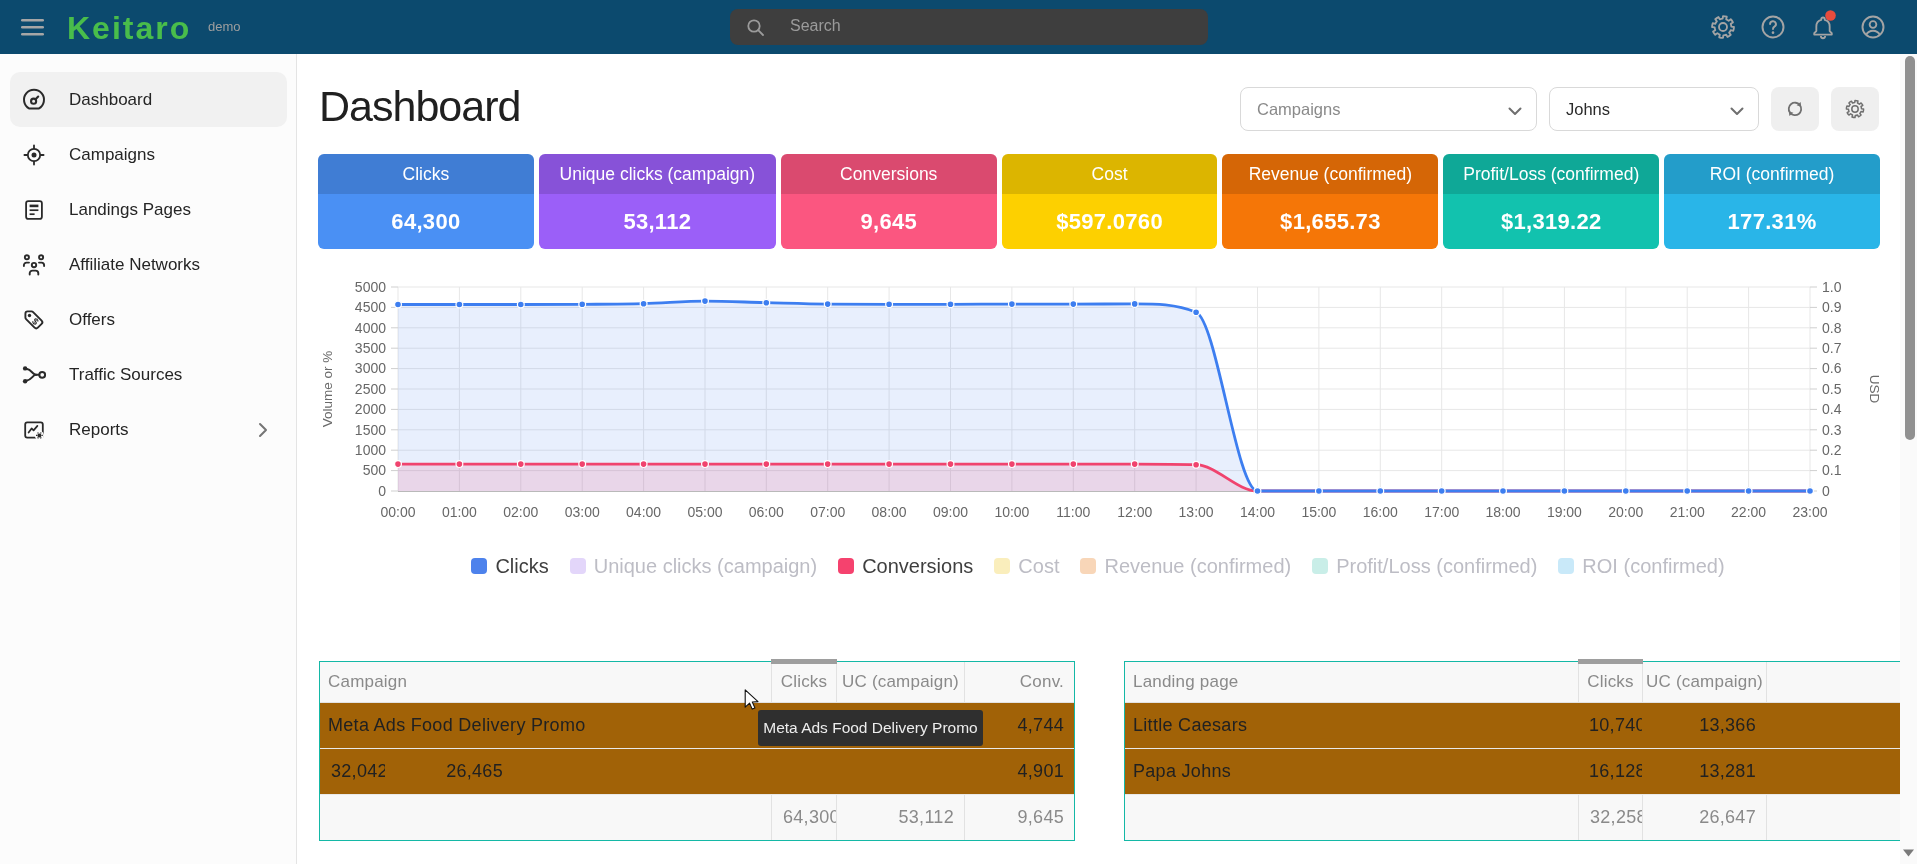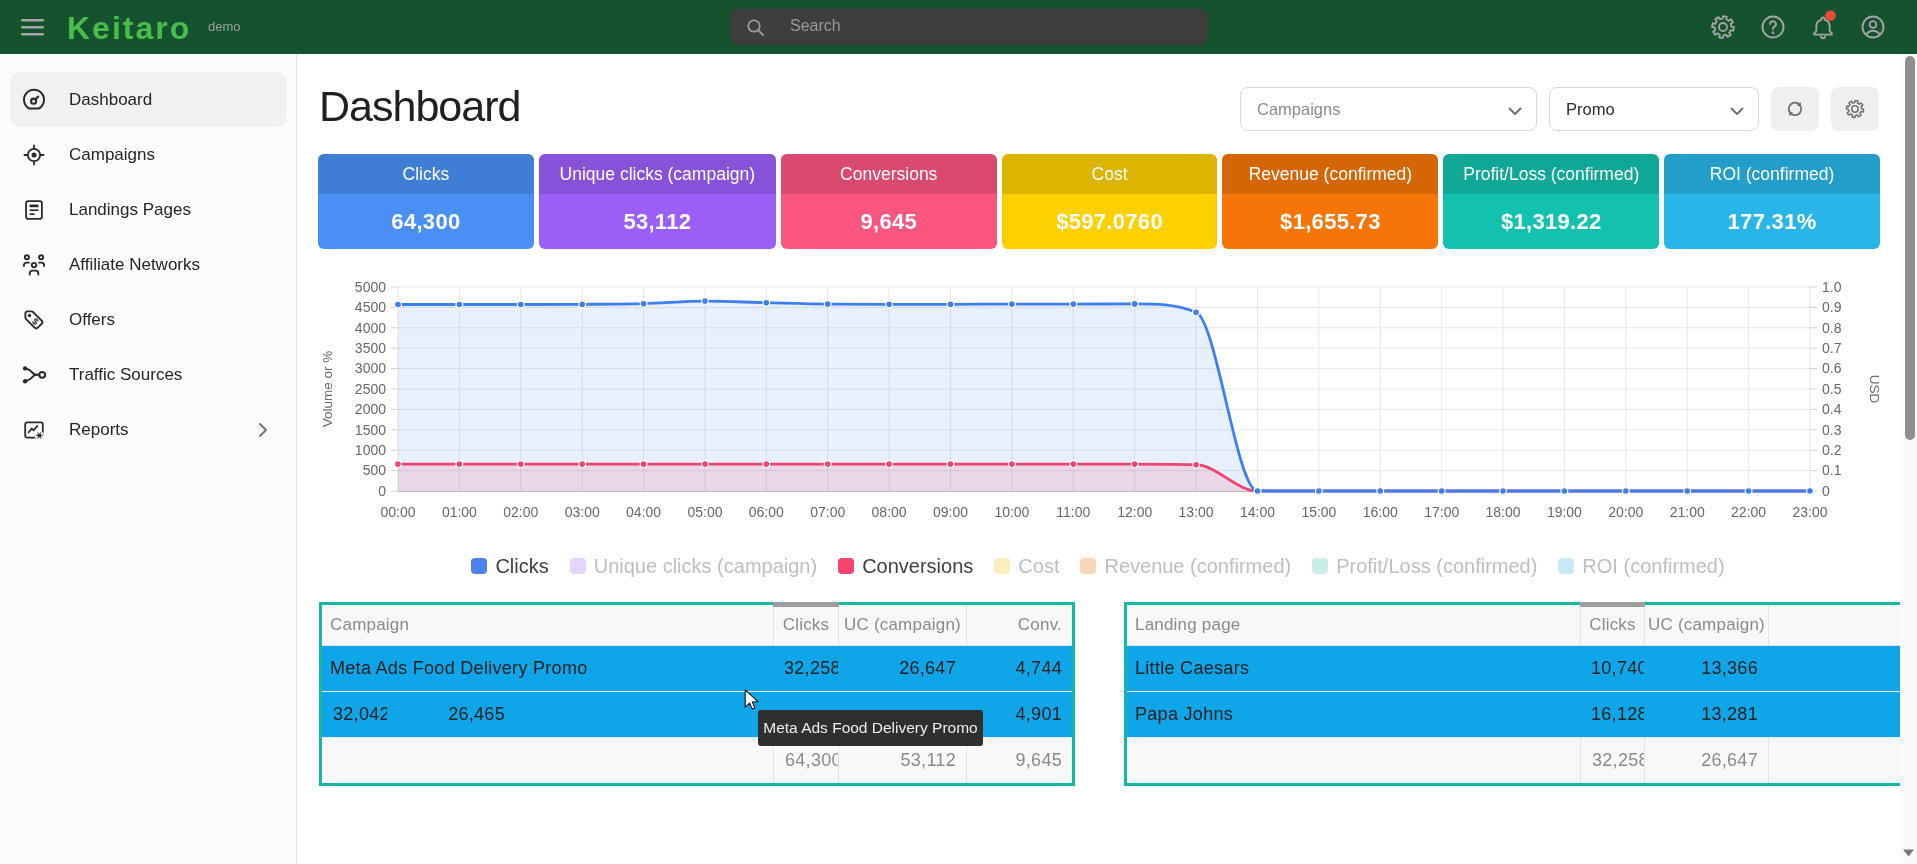--- a/index.html
+++ b/index.html
@@ -1,15 +1,15 @@
 <!DOCTYPE html>
 <html><head><meta charset="utf-8"><style>
 *{margin:0;padding:0;box-sizing:border-box}
 html,body{width:1917px;height:864px;overflow:hidden;background:#fff;font-family:"Liberation Sans",sans-serif}
-#topbar{position:absolute;left:0;top:0;width:1917px;height:54px;background:#14532d}
+#topbar{position:absolute;left:0;top:0;width:1917px;height:54px;background:#0c4a6e}
 #logo{position:absolute;left:67px;top:10px;font-size:32px;font-weight:bold;color:#49bd4b;letter-spacing:2px}
 #demo{position:absolute;left:208px;top:19px;font-size:13px;color:#9e9e9e}
 #search{position:absolute;left:730px;top:9px;width:478px;height:36px;background:#3e3e3e;border-radius:8px}
 #search span{position:absolute;left:60px;top:8px;font-size:16px;color:#9b9b9b}
 #sidebar{position:absolute;left:0;top:54px;width:297px;height:810px;background:#fcfcfc;border-right:1px solid #e4e4e4}
 .mitem{position:absolute;left:10px;width:277px;height:55px;display:flex;align-items:center;font-size:17px;color:#252525;border-radius:10px}
 .mitem.active{background:#f1f1f1}
 .mic{margin-left:12px}
 .mitem span{margin-left:23px}
 .mchev{position:absolute;right:19px}
@@ -22,21 +22,21 @@
 .card{border-radius:6px;color:#fff;overflow:hidden}
 .chead{height:40px;line-height:41px;text-align:center;background:rgba(0,0,0,0.13);font-size:17.5px;white-space:nowrap}
 .cval{height:55px;line-height:55px;text-align:center;font-size:22px;font-weight:bold;letter-spacing:.3px}
 #chart{position:absolute;left:318px;top:275px}
 .axl{font-size:14px;fill:#676767;font-family:"Liberation Sans",sans-serif}
 .axt{font-size:13.5px;fill:#6a6a6a;font-family:"Liberation Sans",sans-serif}
 #legend{position:absolute;left:318px;top:553px;width:1560px;height:26px;display:flex;justify-content:center;align-items:center;gap:21px}
 .lgi{display:flex;align-items:center;font-size:20px;color:#3f3f3f;white-space:nowrap}
 .lgi.off{color:#bdbdc5}
 .lgb{display:inline-block;width:16px;height:16px;border-radius:4px;margin-right:8px}
-.tbl{position:absolute;top:602px;border:3px solid #14b8a6;background:#0ea5e9;font-size:18px;color:#212121;letter-spacing:.3px}
+.tbl{position:absolute;top:661px;border:1px solid #14b8a6;background:#a16207;font-size:18px;color:#212121;letter-spacing:.3px}
 .trow{display:flex;height:46px;border-bottom:1px solid #e9e9e9}
 .thead{height:41px;background:#f8f8f8;color:#8a8a8a;border-bottom:1px solid #e2e2e2;font-size:17px;letter-spacing:.2px;white-space:nowrap}
 .ttot{height:45px;background:#f8f8f8;color:#8a8a8a;border-bottom:none}
 .trow>div{display:flex;align-items:center}
 .c0{padding-left:8px}
 .c1{justify-content:center;overflow:hidden;position:relative}
 .c1 span{position:absolute;left:11px;white-space:nowrap}
 .thead .c1{position:static}
 .c2{justify-content:flex-end;padding-right:10px}
 .c3{flex:1;justify-content:flex-end;padding-right:10px}
@@ -163,21 +163,21 @@
     </div>
 </div>
 <div id="h1">Dashboard</div>
 <div class="sel" style="left:1240px;width:297px">
     <span class="st" style="color:#8a8a8a">Campaigns</span>
     <svg width="14" height="9" viewBox="0 0 14 9">
       <polyline points="1.5,1.5 7,7 12.5,1.5" fill="none" stroke="#6f6f6f" stroke-width="2" stroke-linecap="round" stroke-linejoin="round"></polyline>
     </svg>
   </div>
 <div class="sel" style="left:1549px;width:210px">
-    <span class="st" style="color:#2b2b2b">Promo</span>
+    <span class="st" style="color:#2b2b2b">Johns</span>
     <svg width="14" height="9" viewBox="0 0 14 9">
       <polyline points="1.5,1.5 7,7 12.5,1.5" fill="none" stroke="#6f6f6f" stroke-width="2" stroke-linecap="round" stroke-linejoin="round"></polyline>
     </svg>
   </div>
 <div class="ibtn" style="left:1771px">
     <svg width="24" height="24" viewBox="0 0 24 24">
       <path d="M6.92,15.56 A6.2,6.2 0 0 1 16.75,8.01" fill="none" stroke="#707070" stroke-width="1.8"></path>
       <path d="M18.2,9.7 L13.6,8.3 L17.6,4.9 Z" fill="#707070"></path>
       <path d="M17.08,8.44 A6.2,6.2 0 0 1 7.25,15.98" fill="none" stroke="#707070" stroke-width="1.8"></path>
       <path d="M5.8,14.3 L10.4,15.7 L6.4,19.1 Z" fill="#707070"></path>

